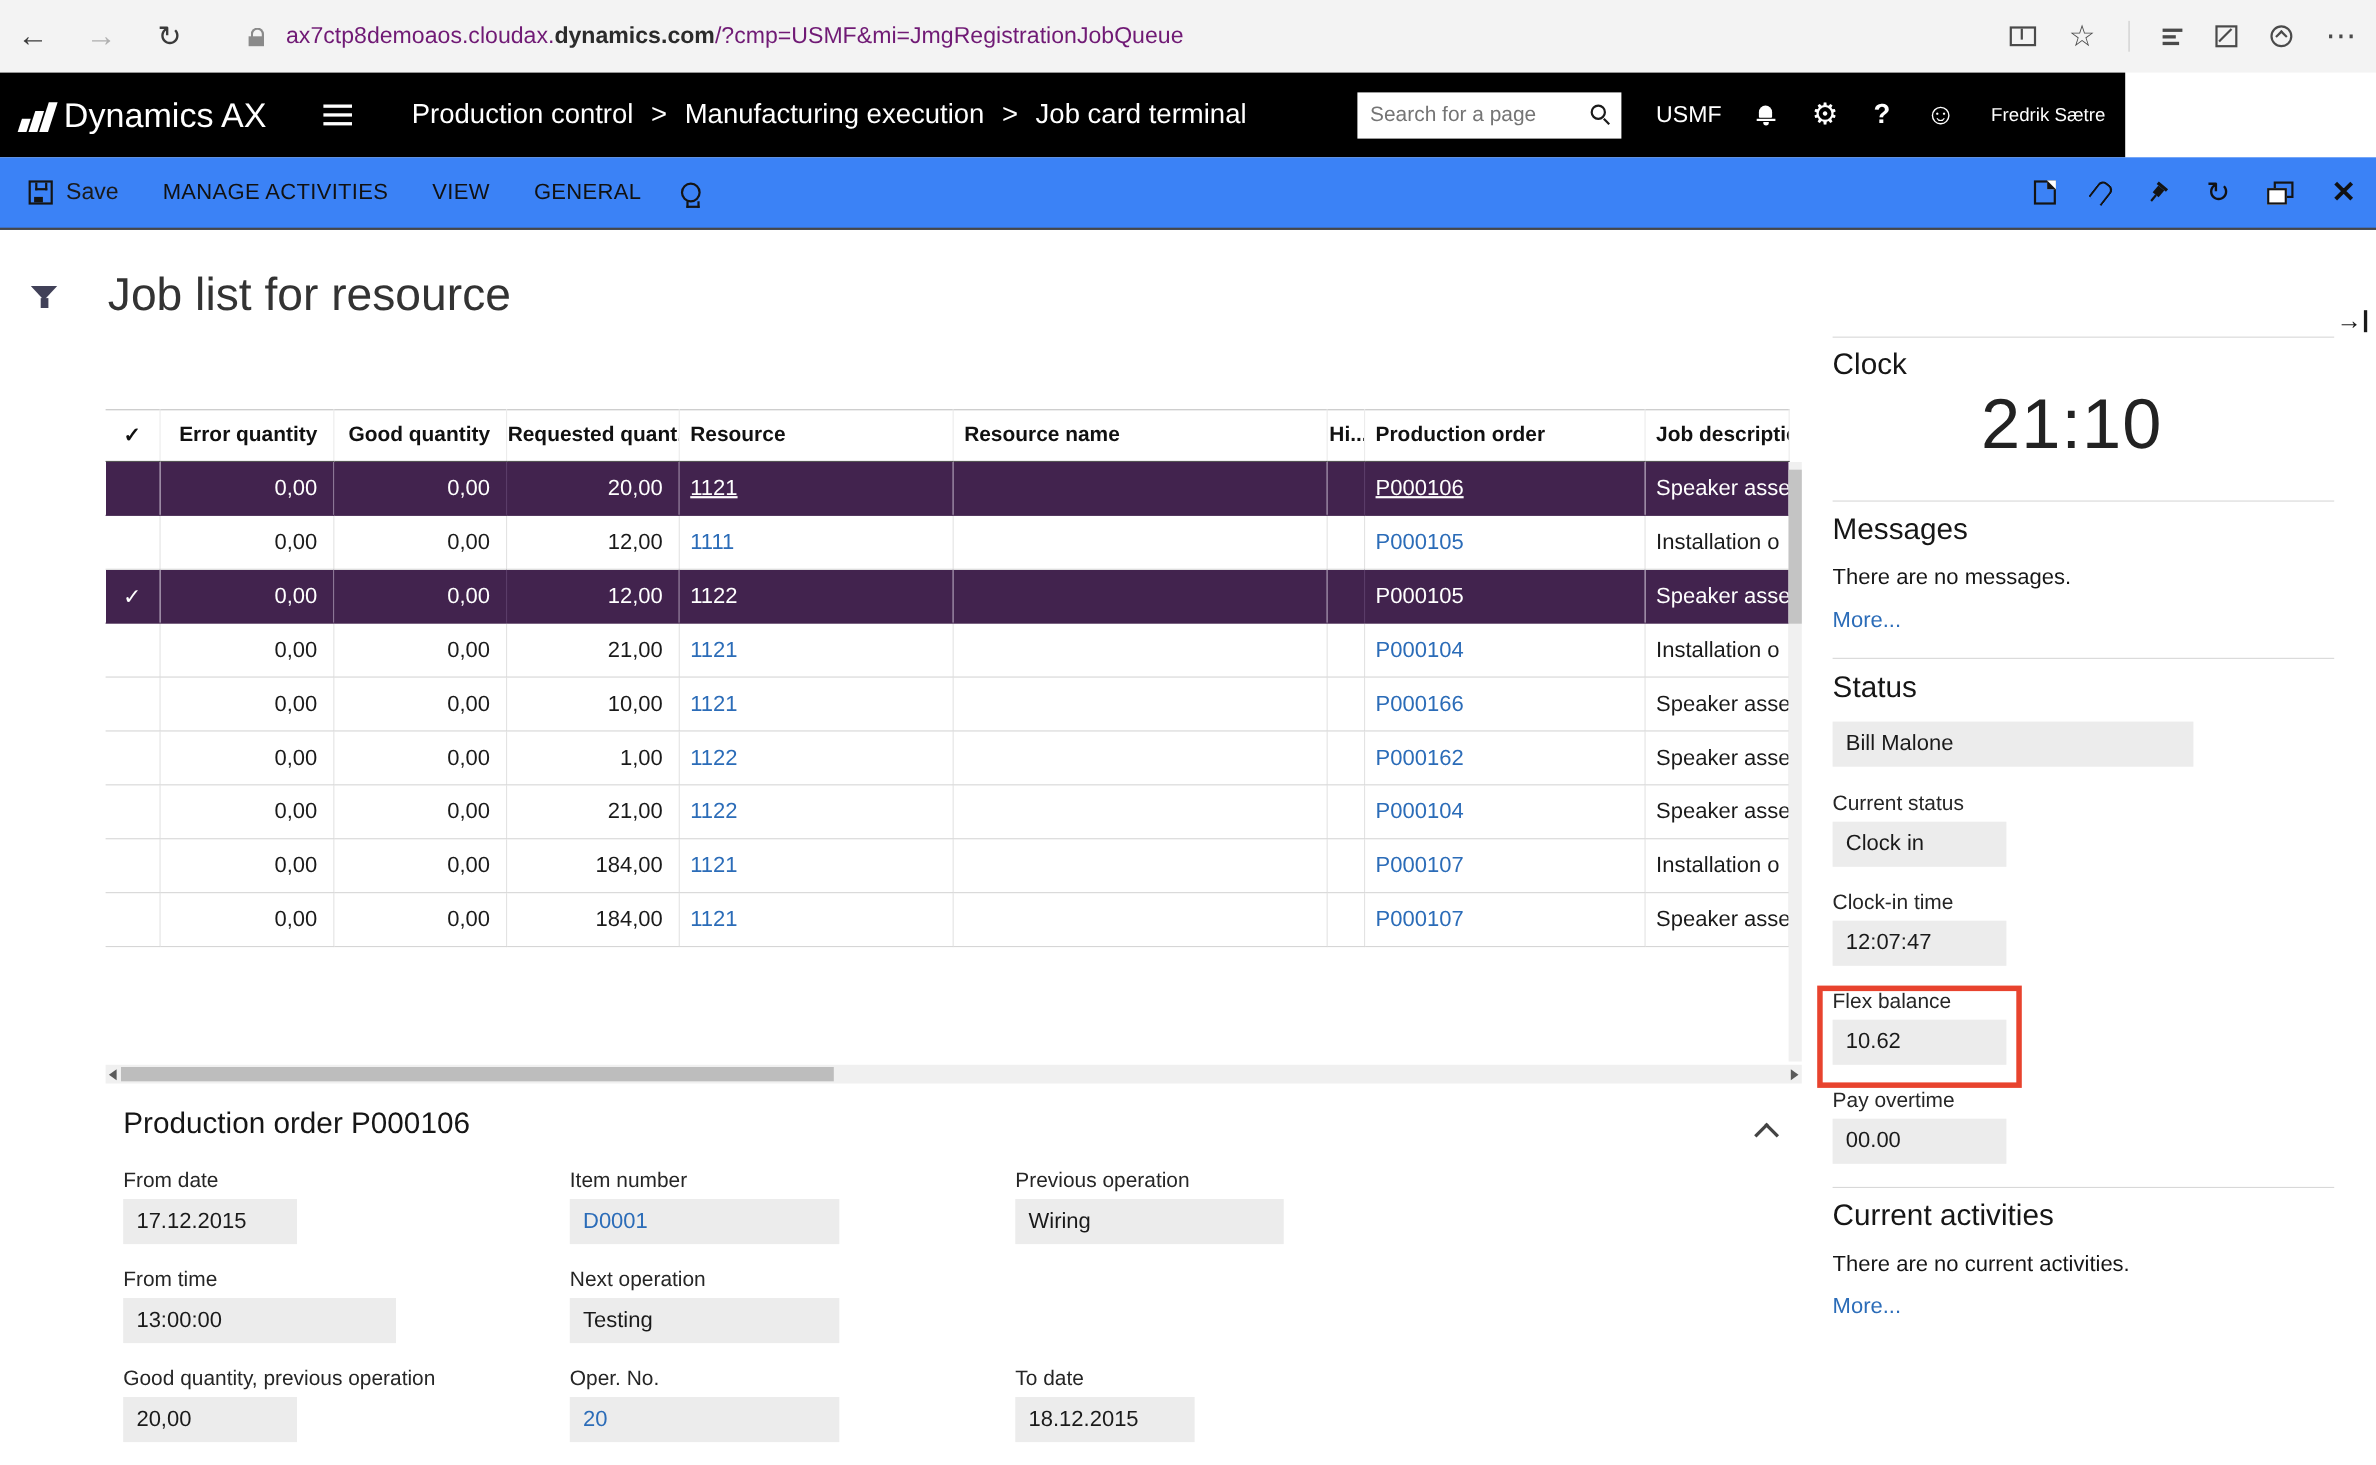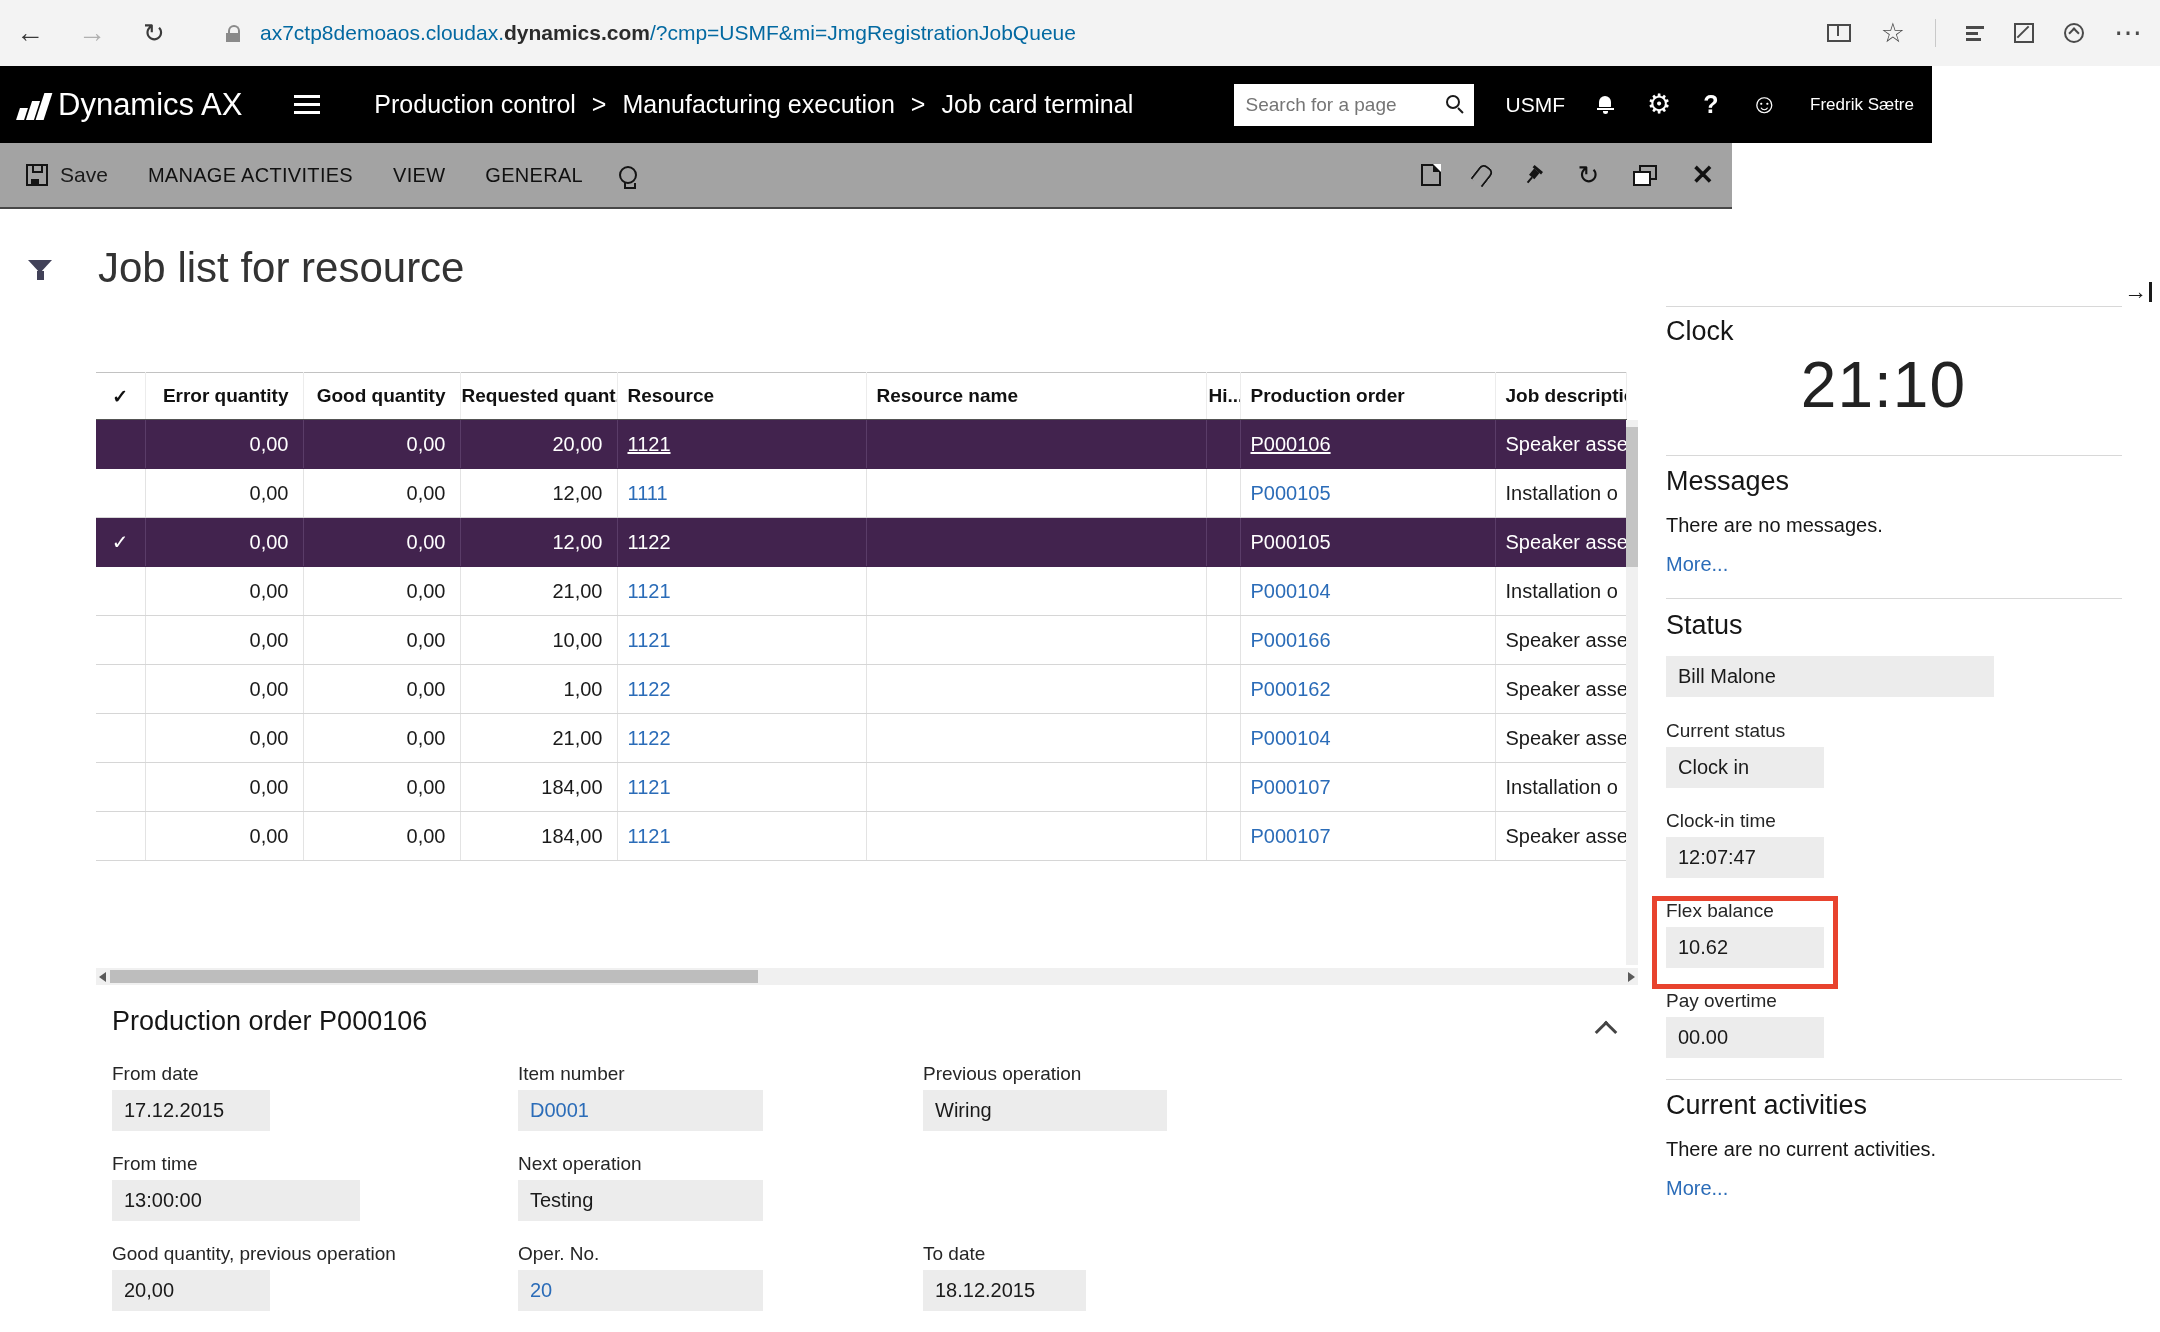--- a/index.html
+++ b/index.html
@@ -11,21 +11,21 @@
            display:flex;align-items:center;}
   .bicon{font-size:28px;color:#3a3a3a;width:40px;text-align:center;cursor:pointer;}
   .bicon.back{margin-left:10px;}
   .bicon.fwd{color:#b0b0b0;margin-left:22px;}
   .bicon.refresh{margin-left:22px;font-size:26px;}
   .lockicon{position:relative;width:14px;height:17px;margin-left:52px;display:inline-block;}
   .lockicon::before{content:"";position:absolute;left:2px;top:0;width:8px;height:7px;
       border:2px solid #8a8a8a;border-bottom:none;border-radius:6px 6px 0 0;}
   .lockicon::after{content:"";position:absolute;left:0;top:8px;width:14px;height:9px;background:#8a8a8a;}
   .url{margin-left:20px;font-size:21px;white-space:nowrap;overflow:hidden;max-width:1100px;cursor:text;}
-  .u-sub,.u-path{color:#0369a1;}
+  .u-sub,.u-path{color:#701a75;}
   .u-dom{color:#2b2b2b;font-weight:700;}
   .b-right{margin-left:auto;display:flex;align-items:center;gap:30px;padding-right:18px;}
   .book{width:20px;height:14px;border:2px solid #4a4a4a;position:relative;display:inline-block;}
   .book::after{content:"";position:absolute;left:8px;top:0;width:2px;height:10px;background:#4a4a4a;}
   .star{font-size:27px;color:#4a4a4a;}
   .vsep{width:1px;height:28px;background:#c9c9c9;}
   .hub i{display:block;height:3px;background:#4a4a4a;margin:3px 0;}
   .hub i:nth-child(1){width:18px;}.hub i:nth-child(2){width:12px;}.hub i:nth-child(3){width:15px;}
   .note{width:16px;height:16px;border:2px solid #4a4a4a;position:relative;display:inline-block;}
   .note::after{content:"";position:absolute;left:6px;top:-1px;width:2px;height:16px;background:#4a4a4a;transform:rotate(45deg);}
@@ -62,21 +62,21 @@
   .company{font-size:21px;cursor:pointer;}
   .bell{width:18px;height:19px;position:relative;display:inline-block;cursor:pointer;}
   .bell::before{content:"";position:absolute;left:2px;top:1px;width:12px;height:11px;background:#fff;border-radius:7px 7px 1px 1px;}
   .bell::after{content:"";position:absolute;left:0;top:13px;width:17px;height:2px;background:#fff;}
   .bell .clapper{position:absolute;left:6px;top:16px;width:5px;height:3px;background:#fff;border-radius:0 0 3px 3px;}
   .hicon{font-size:27px;color:#fff;cursor:pointer;line-height:27px;}
   .hicon.help{font-size:25px;font-weight:700;}
   .user{font-size:17px;cursor:pointer;white-space:nowrap;}
 
   
-  .actionpane{position:absolute;left:0;top:143px;width:1732px;height:66px;background:#a3a3a3;
+  .actionpane{position:absolute;left:0;top:143px;width:2160px;height:66px;background:#3b82f6;
       border-bottom:2px solid #474747;display:flex;align-items:center;box-sizing:border-box;}
   .save{display:flex;align-items:center;gap:12px;margin-left:26px;font-size:21px;cursor:pointer;}
   .floppy{width:18px;height:18px;border:2px solid #141414;position:relative;display:inline-block;}
   .floppy::before{content:"";position:absolute;top:0;left:4px;width:7px;height:5px;border:2px solid #141414;border-top:none;}
   .floppy::after{content:"";position:absolute;bottom:0;left:3px;width:8px;height:5px;background:#141414;}
   .menu{margin-left:40px;font-size:20px;letter-spacing:.3px;color:#111;cursor:pointer;}
   .bulb{width:14px;height:14px;border:2px solid #141414;border-radius:50%;position:relative;
       display:inline-block;margin-left:36px;cursor:pointer;}
   .bulb::after{content:"";position:absolute;left:3px;top:15px;width:8px;height:4px;
       border-left:2px solid #141414;border-right:2px solid #141414;border-bottom:2px solid #141414;}

